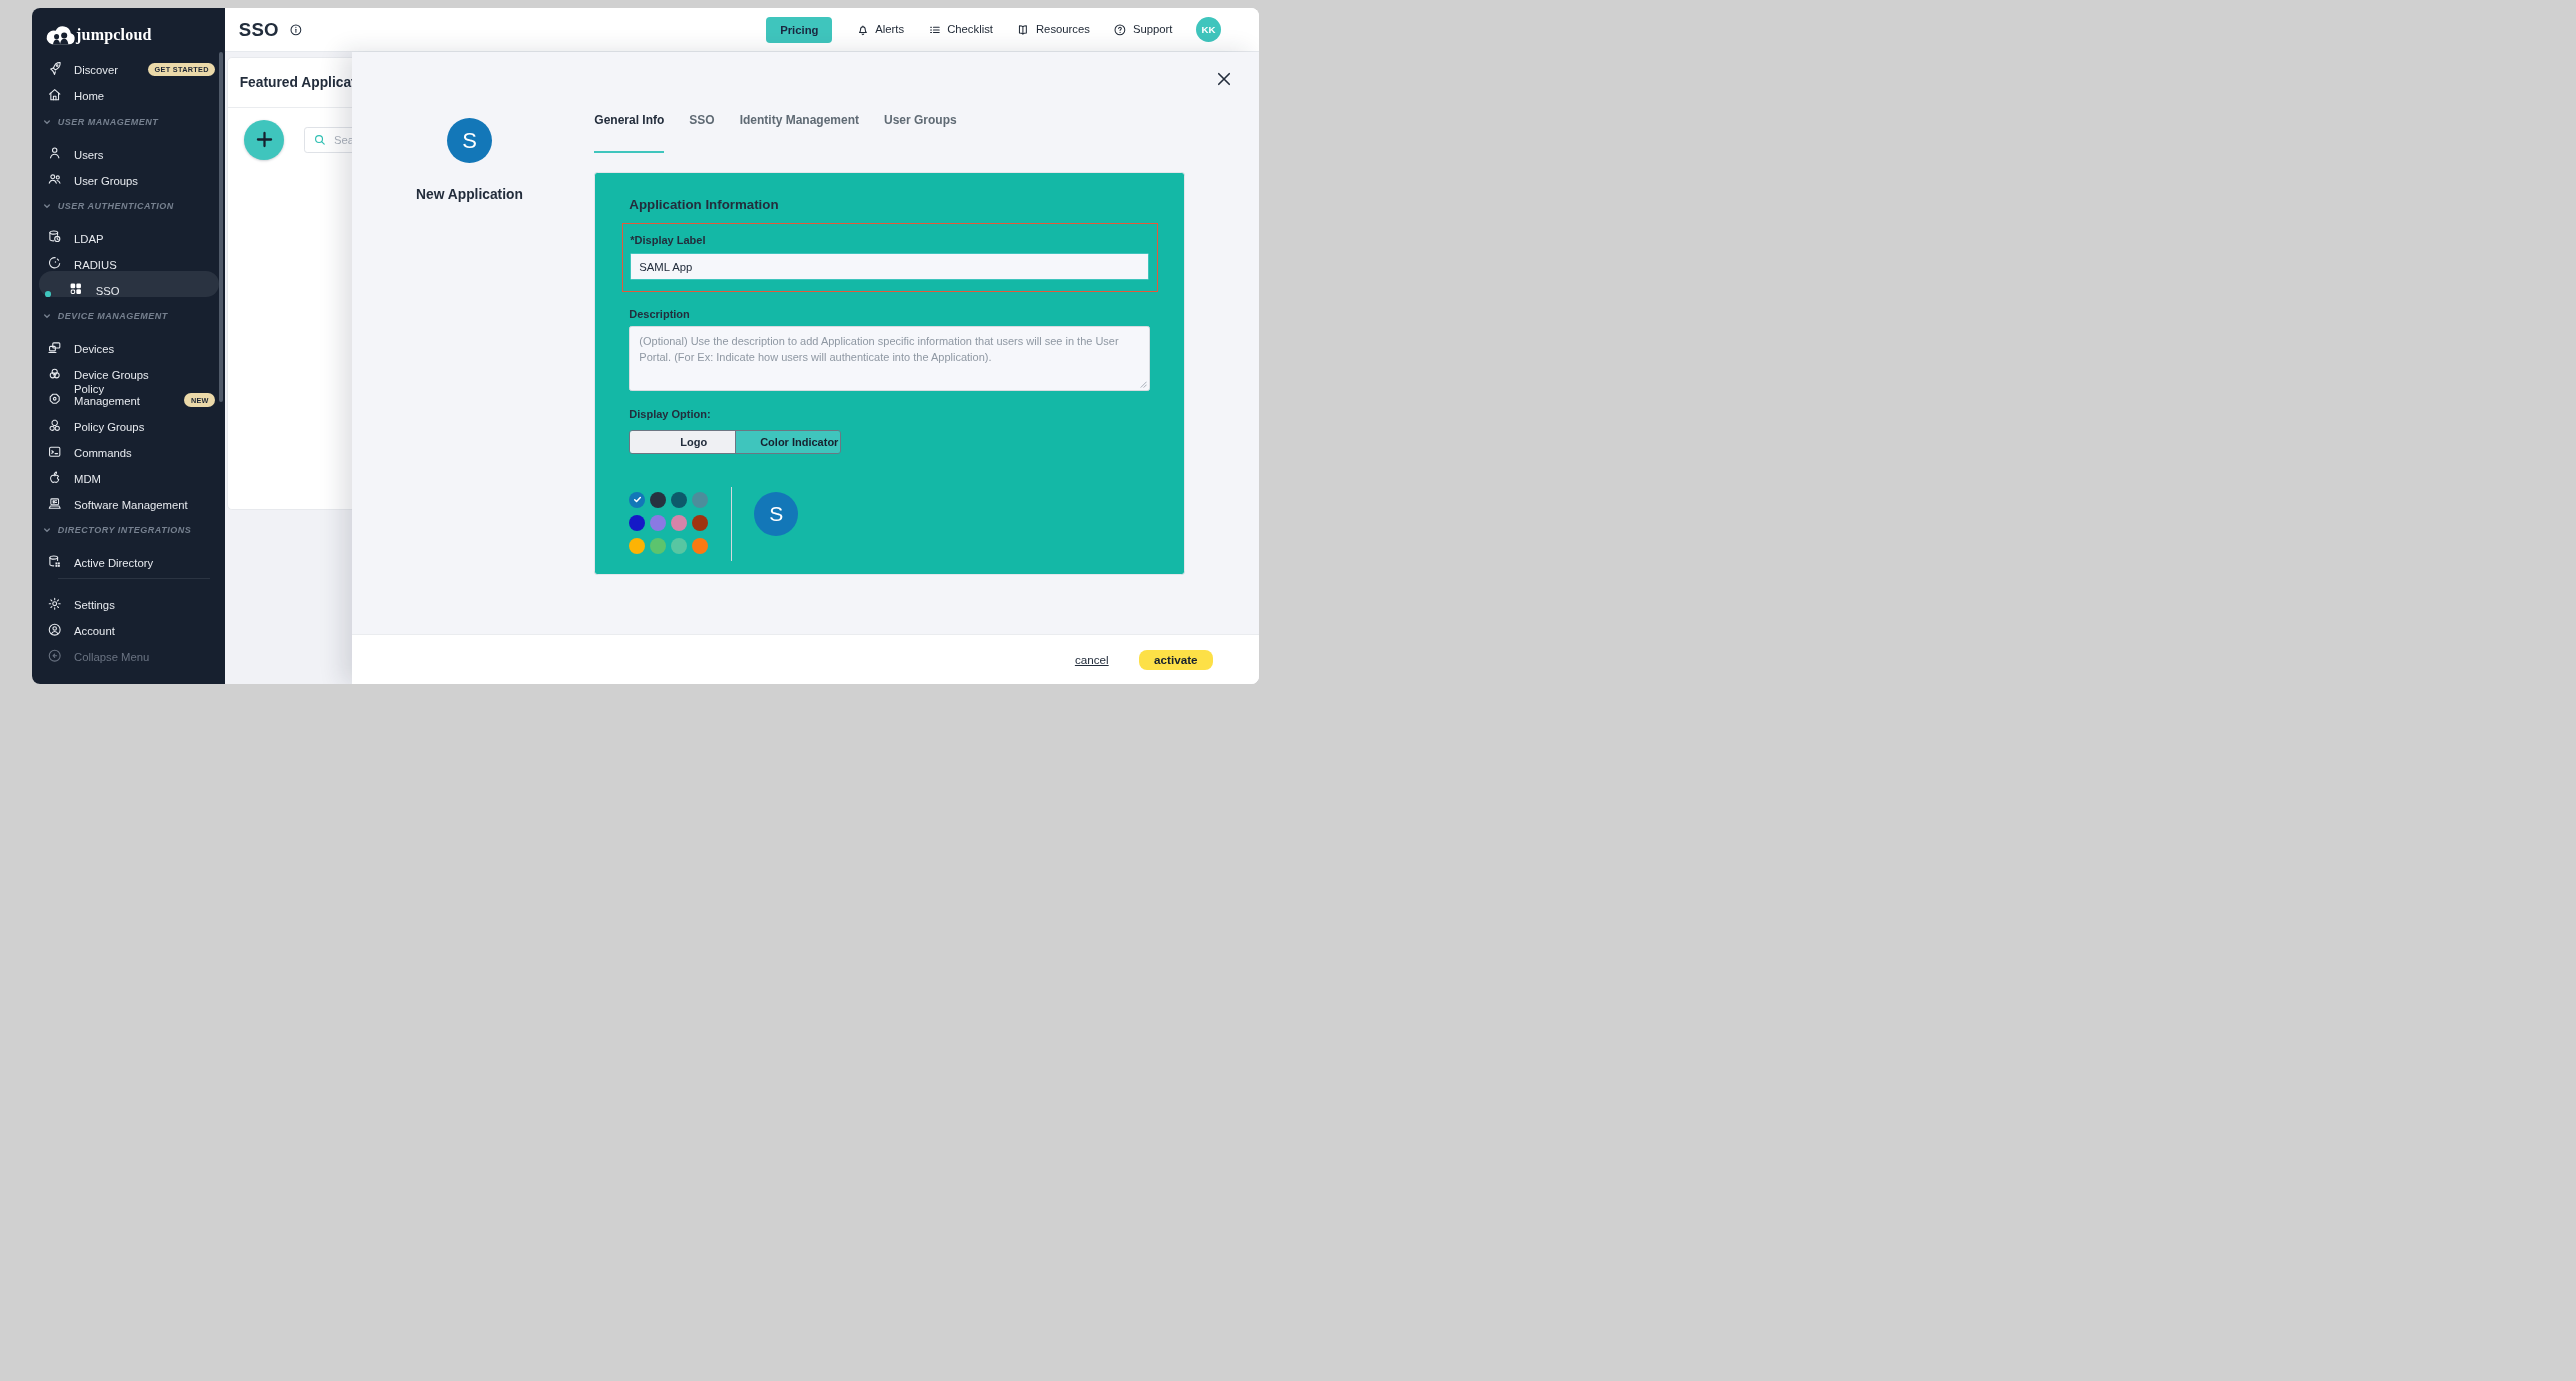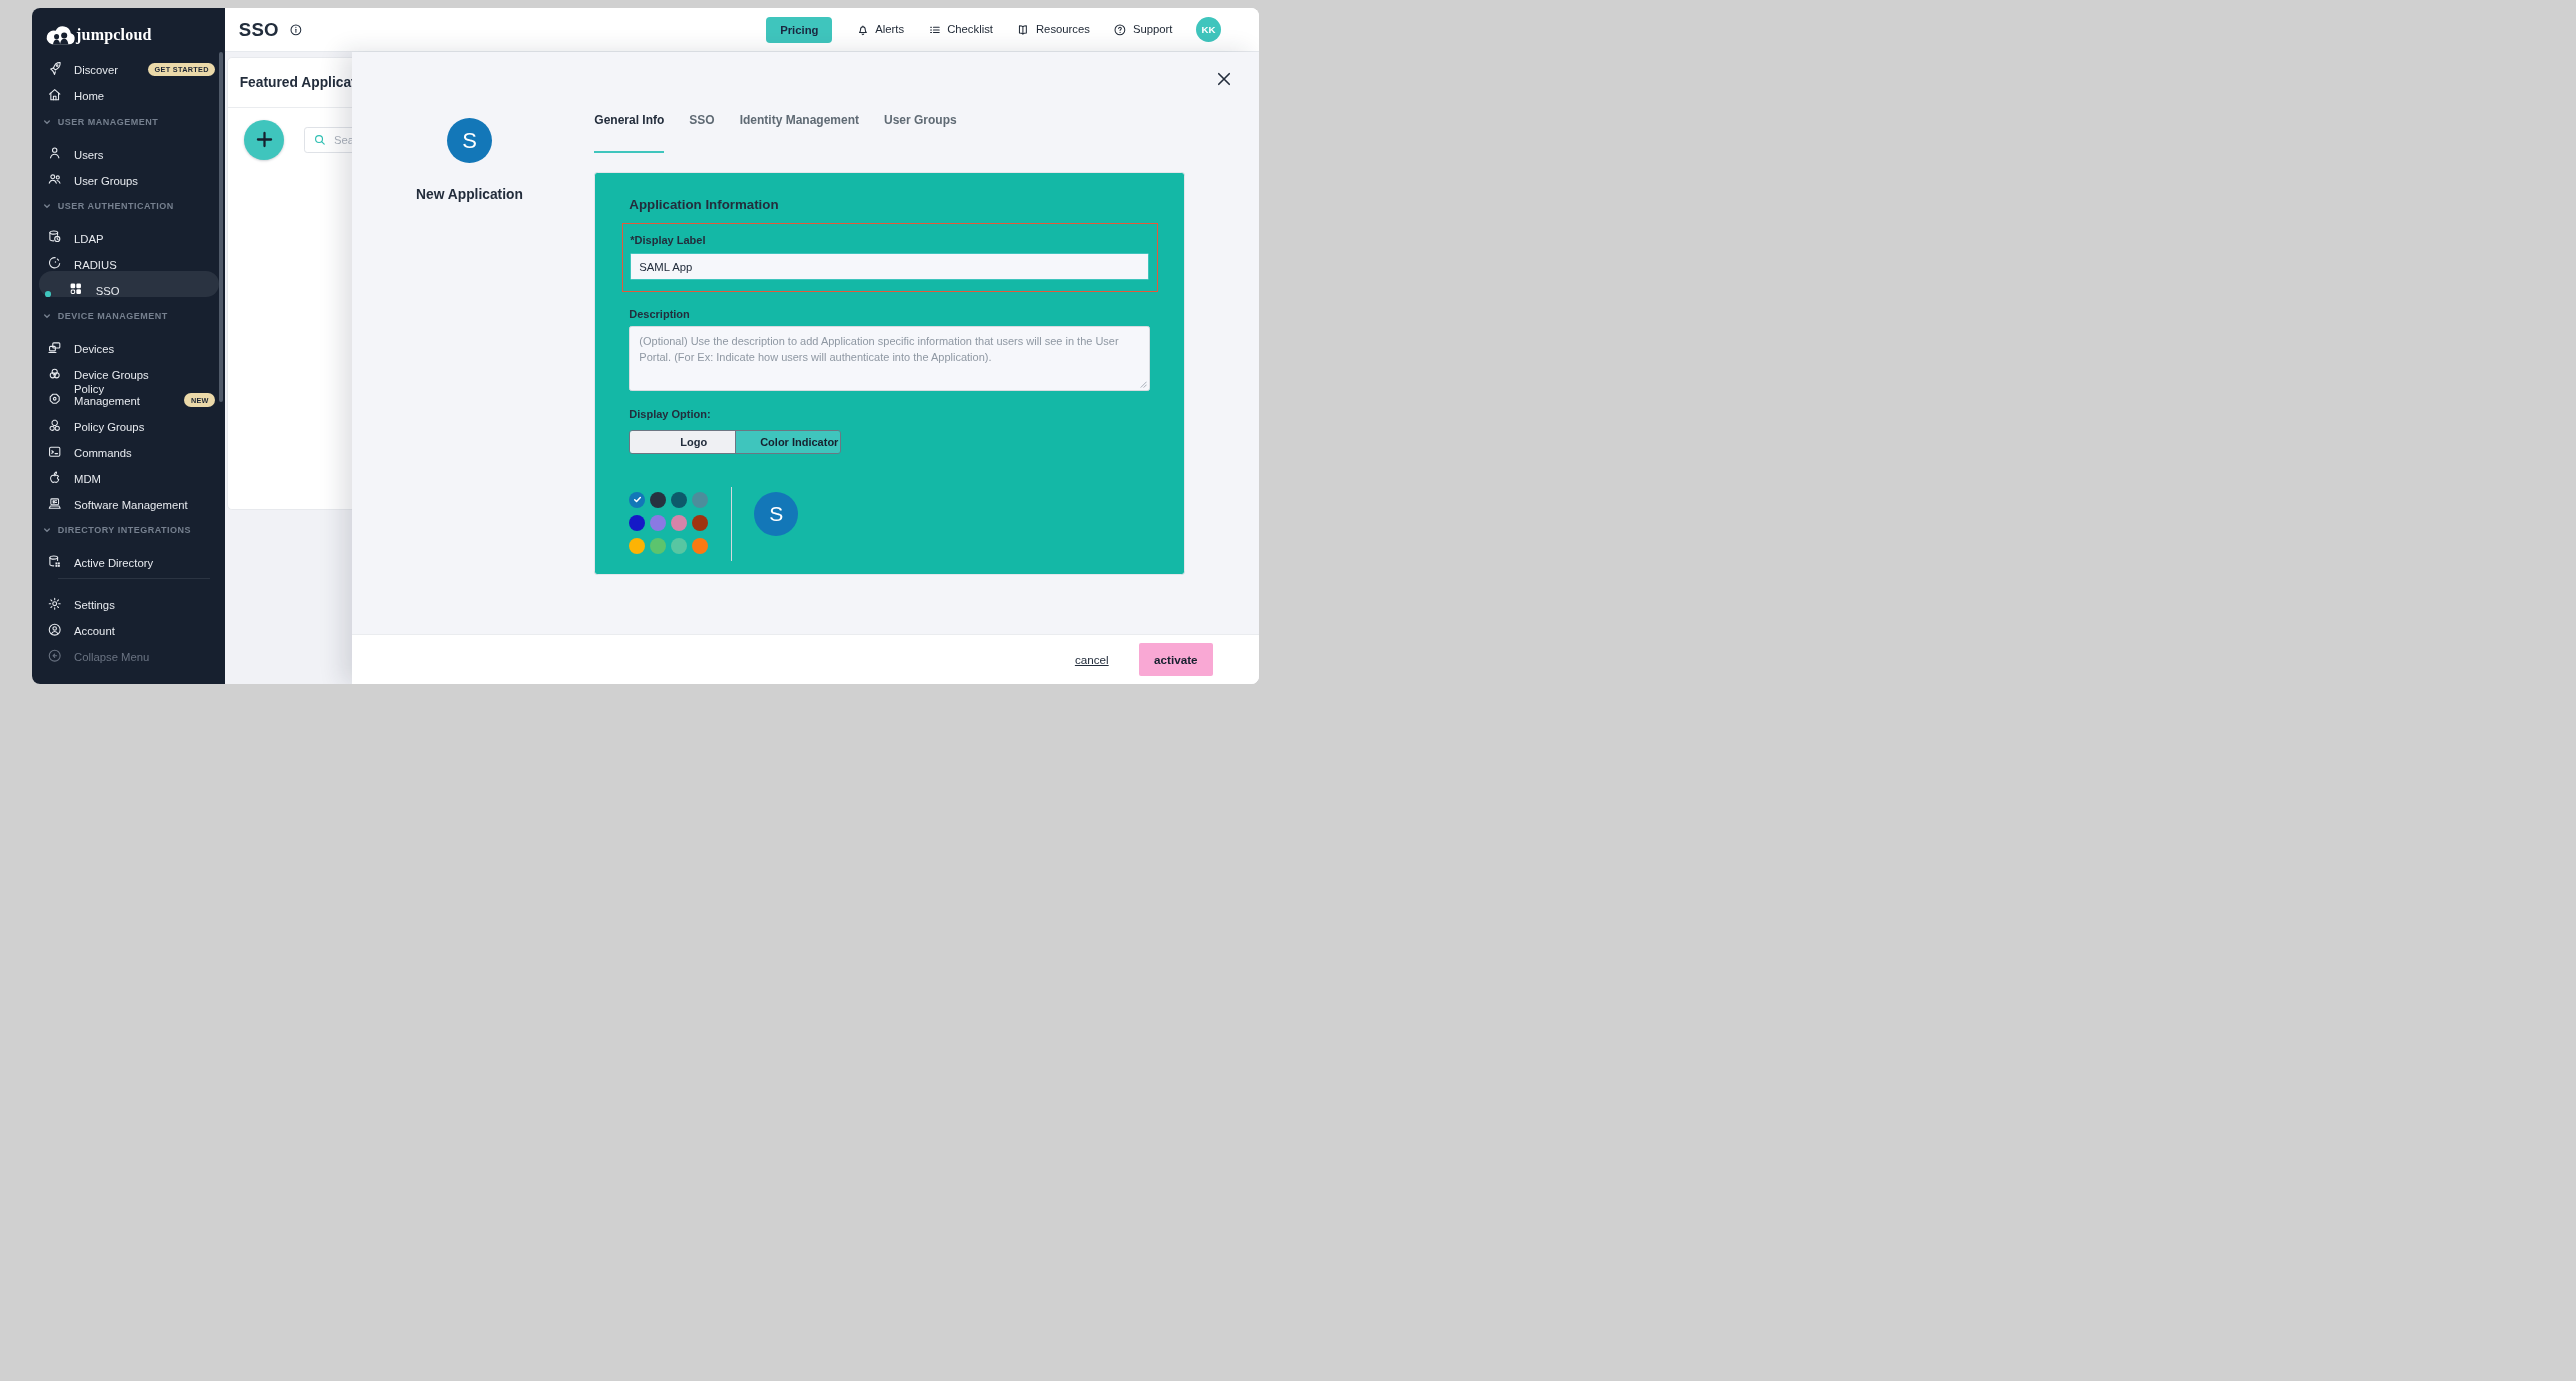--- a/index.html
+++ b/index.html
@@ -14,21 +14,21 @@
   .logo-row { display:flex; align-items:center; gap:0; padding:13px 0 0 13px; height:40px;font-family:Liberation Serif, serif; }
   .logo-text { font-size:16px; font-weight:bold; color:#fff; letter-spacing:0.2px; }
   .nav { margin-top:2.4px; }
   .nav-item { display:flex; align-items:flex-end; gap:12px; height:26px; padding:0 9.7px 0 14.6px;
               font-size:11.3px; color:#E7EAEF; cursor:pointer; }
   .nav-item .icn { width:15.4px; height:15.4px; flex:none; display:flex; align-items:center; justify-content:center; }
   .nav-item .icn svg { display:block; }
   .badge { margin-left:auto; background:#EBD9A9; color:#1B2433; font-size:7.3px; font-weight:bold;
            letter-spacing:0.3px; padding:2.4px 6.5px; border-radius:7.3px; white-space:nowrap; }
   .section-title { display:flex; align-items:center; gap:6.5px; height:16px; margin-top:11.3px; margin-bottom:4.9px;
-                   padding:0 14.6px 0 11.3px; font-size:9px; font-weight:bold; letter-spacing:0.5px; color:#76808F; }
+                   padding:0 14.6px 0 11.3px; font-size:9px; font-weight:bold; letter-spacing:0.5px; color:#76808F;font-style:italic; }
   .nav-item.active { background:#2A3341; border-radius:13px; margin:0 6.5px; padding:0 4.9px 0 6.5px; }
   .active-dot { width:5.7px; height:5.7px; border-radius:50%; background:#3FC5BD; margin-right:5.7px; flex:none; }
   .sidebar-footer { position:absolute; bottom:21px; left:0; right:0; }
   .sidebar-divider { border-top:0.8px solid #2B3442; margin:0 14.6px 5.7px 26px; }
   .nav-item.muted { color:#6A7382; }
   .sb-thumb { position:absolute; top:44px; right:1.6px; width:4px; height:350px; background:#505A69; border-radius:2.4px; }
 
   
   .main { flex:1; display:flex; flex-direction:column; min-width:0; }
   .topbar { height:44px; flex:none; background:#fff; display:flex; align-items:center;
@@ -94,22 +94,22 @@
   .swatch-grid { display:grid; grid-template-columns:repeat(4,16px); gap:7.3px 4.9px; }
   .swatch { width:16px; height:16px; border-radius:50%; position:relative; cursor:pointer; }
   .swatch .check { position:absolute; inset:0; display:flex; align-items:center; justify-content:center; }
   .palette-divider { width:0.8px; height:74px; background:#D5D8DD; margin:-4.9px 22px 0 22.7px; }
   .preview-circle { width:44px; height:44px; border-radius:50%; background:#1377B8; color:#fff; font-size:21px;
                     display:flex; align-items:center; justify-content:center; margin-left:0.8px; }
   .modal-footer { position:absolute; left:0; right:0; bottom:0; height:50px; background:#fff;
                   border-top:0.8px solid #EAECEF; display:flex; align-items:center; justify-content:flex-end;
                   gap:30px; padding-right:46px; }
   .cancel-link { font-size:11.7px; color:#232D3C; text-decoration:underline; cursor:pointer; }
-  .activate-btn { background:#f9a8d4; color:#16202E; font-weight:bold; font-size:11.7px; height:33px;
-                  padding:0 15.4px; border-radius:2px; display:flex; align-items:center; cursor:pointer; }
+  .activate-btn { background:#fde047; color:#16202E; font-weight:bold; font-size:11.7px; height:20px;
+                  padding:0 15.4px; border-radius:8px; display:flex; align-items:center; cursor:pointer; }
 </style>
 </head>
 <body>
 
 <div class="app">
 
   <div class="sidebar">
     <div class="logo-row">
       <span style="display:flex">
         <svg width="31" height="22" viewBox="0 0 38 27">

